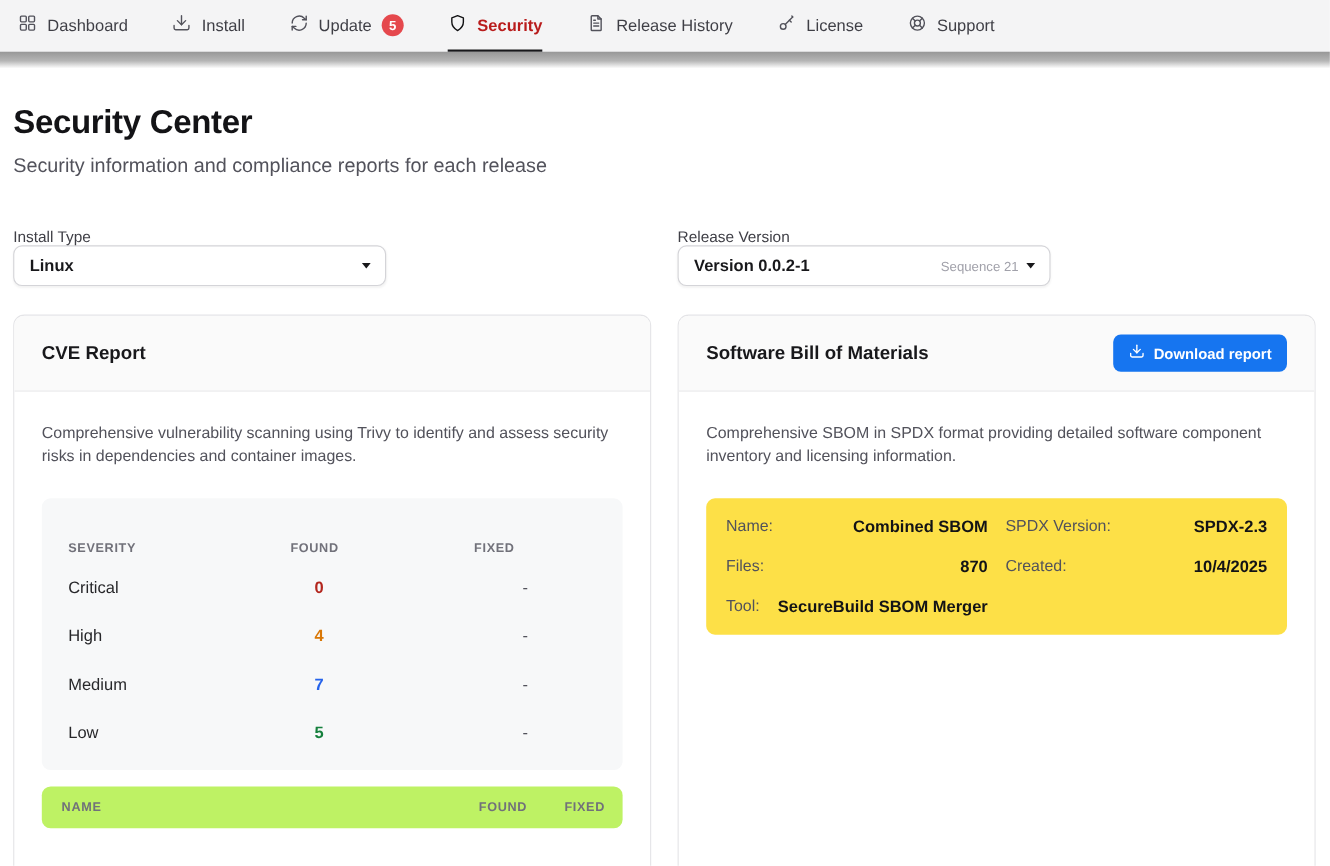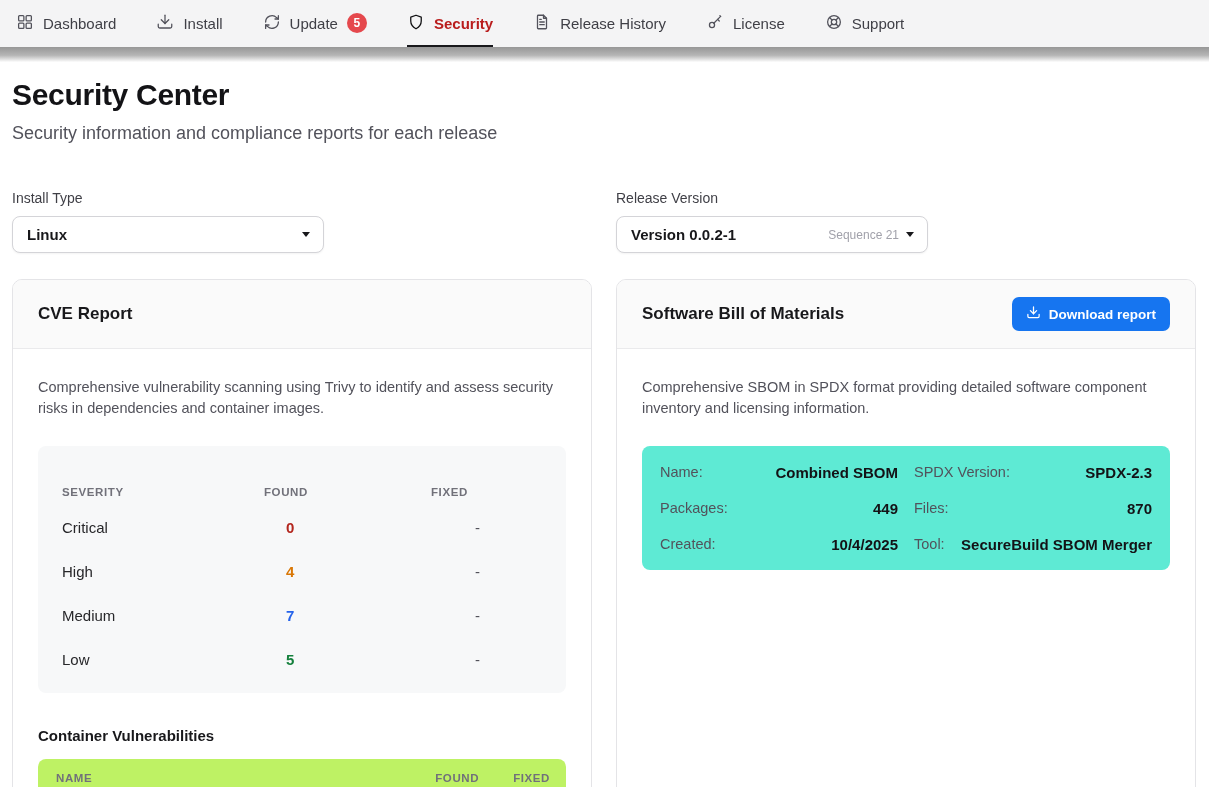--- a/index.html
+++ b/index.html
@@ -13,26 +13,26 @@
   .nav-item svg{width:18px;height:18px;stroke:#52525b;fill:none;stroke-width:1.7;stroke-linecap:round;stroke-linejoin:round;}
   .nav-item.active{color:#b91c1c;border-bottom-color:#18181b;font-weight:600;}
   .nav-item.active svg{stroke:#111113;}
   .badge{min-width:20px;height:20px;border-radius:10px;background:#e5484d;color:#fff;font-size:12px;
     font-weight:700;display:flex;align-items:center;justify-content:center;padding:0 6px;}
 
   .scroll-shadow{height:15px;background:linear-gradient(to bottom,#979797 0%,#b5b5b5 55%,#fdfdfd 100%);}
 
   
   .content{padding:0 13px 0 12px;}
-  .page-title{margin-top:16px;font-size:30px;font-weight:700;color:#131316;letter-spacing:-.3px;}
+  .page-title{margin-top:33px;font-size:30px;font-weight:700;color:#131316;letter-spacing:-.3px;}
   .page-subtitle{margin-top:11px;font-size:18px;color:#52525b;}
 
   .filters{display:grid;grid-template-columns:1fr 1fr;column-gap:24px;margin-top:46px;}
-  .field-label{font-size:14px;color:#3f3f46;margin-bottom:10px;}
-  .select{width:312px;height:37px;border:1px solid #d4d4d8;border-radius:8px;background:#fff;
+  .field-label{font-size:14px;color:#3f3f46;}
+  .select{width:339px;height:37px;border:1px solid #d4d4d8;border-radius:8px;background:#fff;
     display:flex;align-items:center;justify-content:space-between;padding:0 13px 0 14px;cursor:pointer;
     box-shadow:0 1px 2px rgba(0,0,0,.05);}
   .select-value{font-size:15px;font-weight:700;color:#18181b;}
   .select-right{display:flex;align-items:center;gap:7px;}
   .select-hint{font-size:12px;color:#a1a1aa;}
   .caret{width:0;height:0;border-left:4.5px solid transparent;border-right:4.5px solid transparent;
     border-top:5.5px solid #18181b;}
 
   
   .cards{display:grid;grid-template-columns:1fr 1fr;column-gap:24px;margin-top:26px;}
@@ -56,21 +56,21 @@
   .sev-found{font-weight:600;}
   .sev-fixed{color:#52525b;}
 
   .cv-title{margin-top:34px;font-size:15px;font-weight:600;color:#18181b;}
   .cv-head{margin-top:15px;background:#bef264;border-radius:8px;height:38px;display:flex;align-items:center;
     padding:0 16px 0 18px;}
   .cv-head .th:nth-child(1){flex:1;}
   .cv-head .th:nth-child(2){margin-right:34px;}
 
   
-  .sbom-info{margin-top:27px;background:#5eead4;border-radius:8px;padding:8px 18px;
+  .sbom-info{margin-top:27px;background:#fde047;border-radius:8px;padding:8px 18px;
     display:grid;grid-template-columns:1fr 1fr;column-gap:16px;}
   .info-cell{height:36px;display:flex;align-items:center;justify-content:space-between;gap:10px;}
   .info-label{font-size:14.5px;color:#52525b;white-space:nowrap;}
   .info-value{font-size:15px;font-weight:600;color:#131316;text-align:right;white-space:nowrap;}
 </style>
 </head>
 <body>
 
 <nav class="topnav">
   <div class="nav-item">
@@ -194,21 +194,20 @@
             <span class="sev-found" style="color: rgb(37, 99, 235);">7</span>
             <span class="sev-fixed">-</span>
           </div>
           <div class="sev-row">
             <span>Low</span>
             <span class="sev-found" style="color: rgb(21, 128, 61);">5</span>
             <span class="sev-fixed">-</span>
           </div>
         </div>
 
-        <div class="cv-title">Container Vulnerabilities</div>
         <div class="cv-head">
           <span class="th">Name</span>
           <span class="th">Found</span>
           <span class="th">Fixed</span>
         </div>
       </div>
     </div>
 
     <div class="card">
       <div class="card-header">
@@ -228,24 +227,20 @@
         <div class="sbom-info">
           <div class="info-cell">
             <span class="info-label">Name:</span>
             <span class="info-value">Combined SBOM</span>
           </div>
           <div class="info-cell">
             <span class="info-label">SPDX Version:</span>
             <span class="info-value">SPDX-2.3</span>
           </div>
           <div class="info-cell">
-            <span class="info-label">Packages:</span>
-            <span class="info-value">449</span>
-          </div>
-          <div class="info-cell">
             <span class="info-label">Files:</span>
             <span class="info-value">870</span>
           </div>
           <div class="info-cell">
             <span class="info-label">Created:</span>
             <span class="info-value">10/4/2025</span>
           </div>
           <div class="info-cell">
             <span class="info-label">Tool:</span>
             <span class="info-value">SecureBuild SBOM Merger</span>

